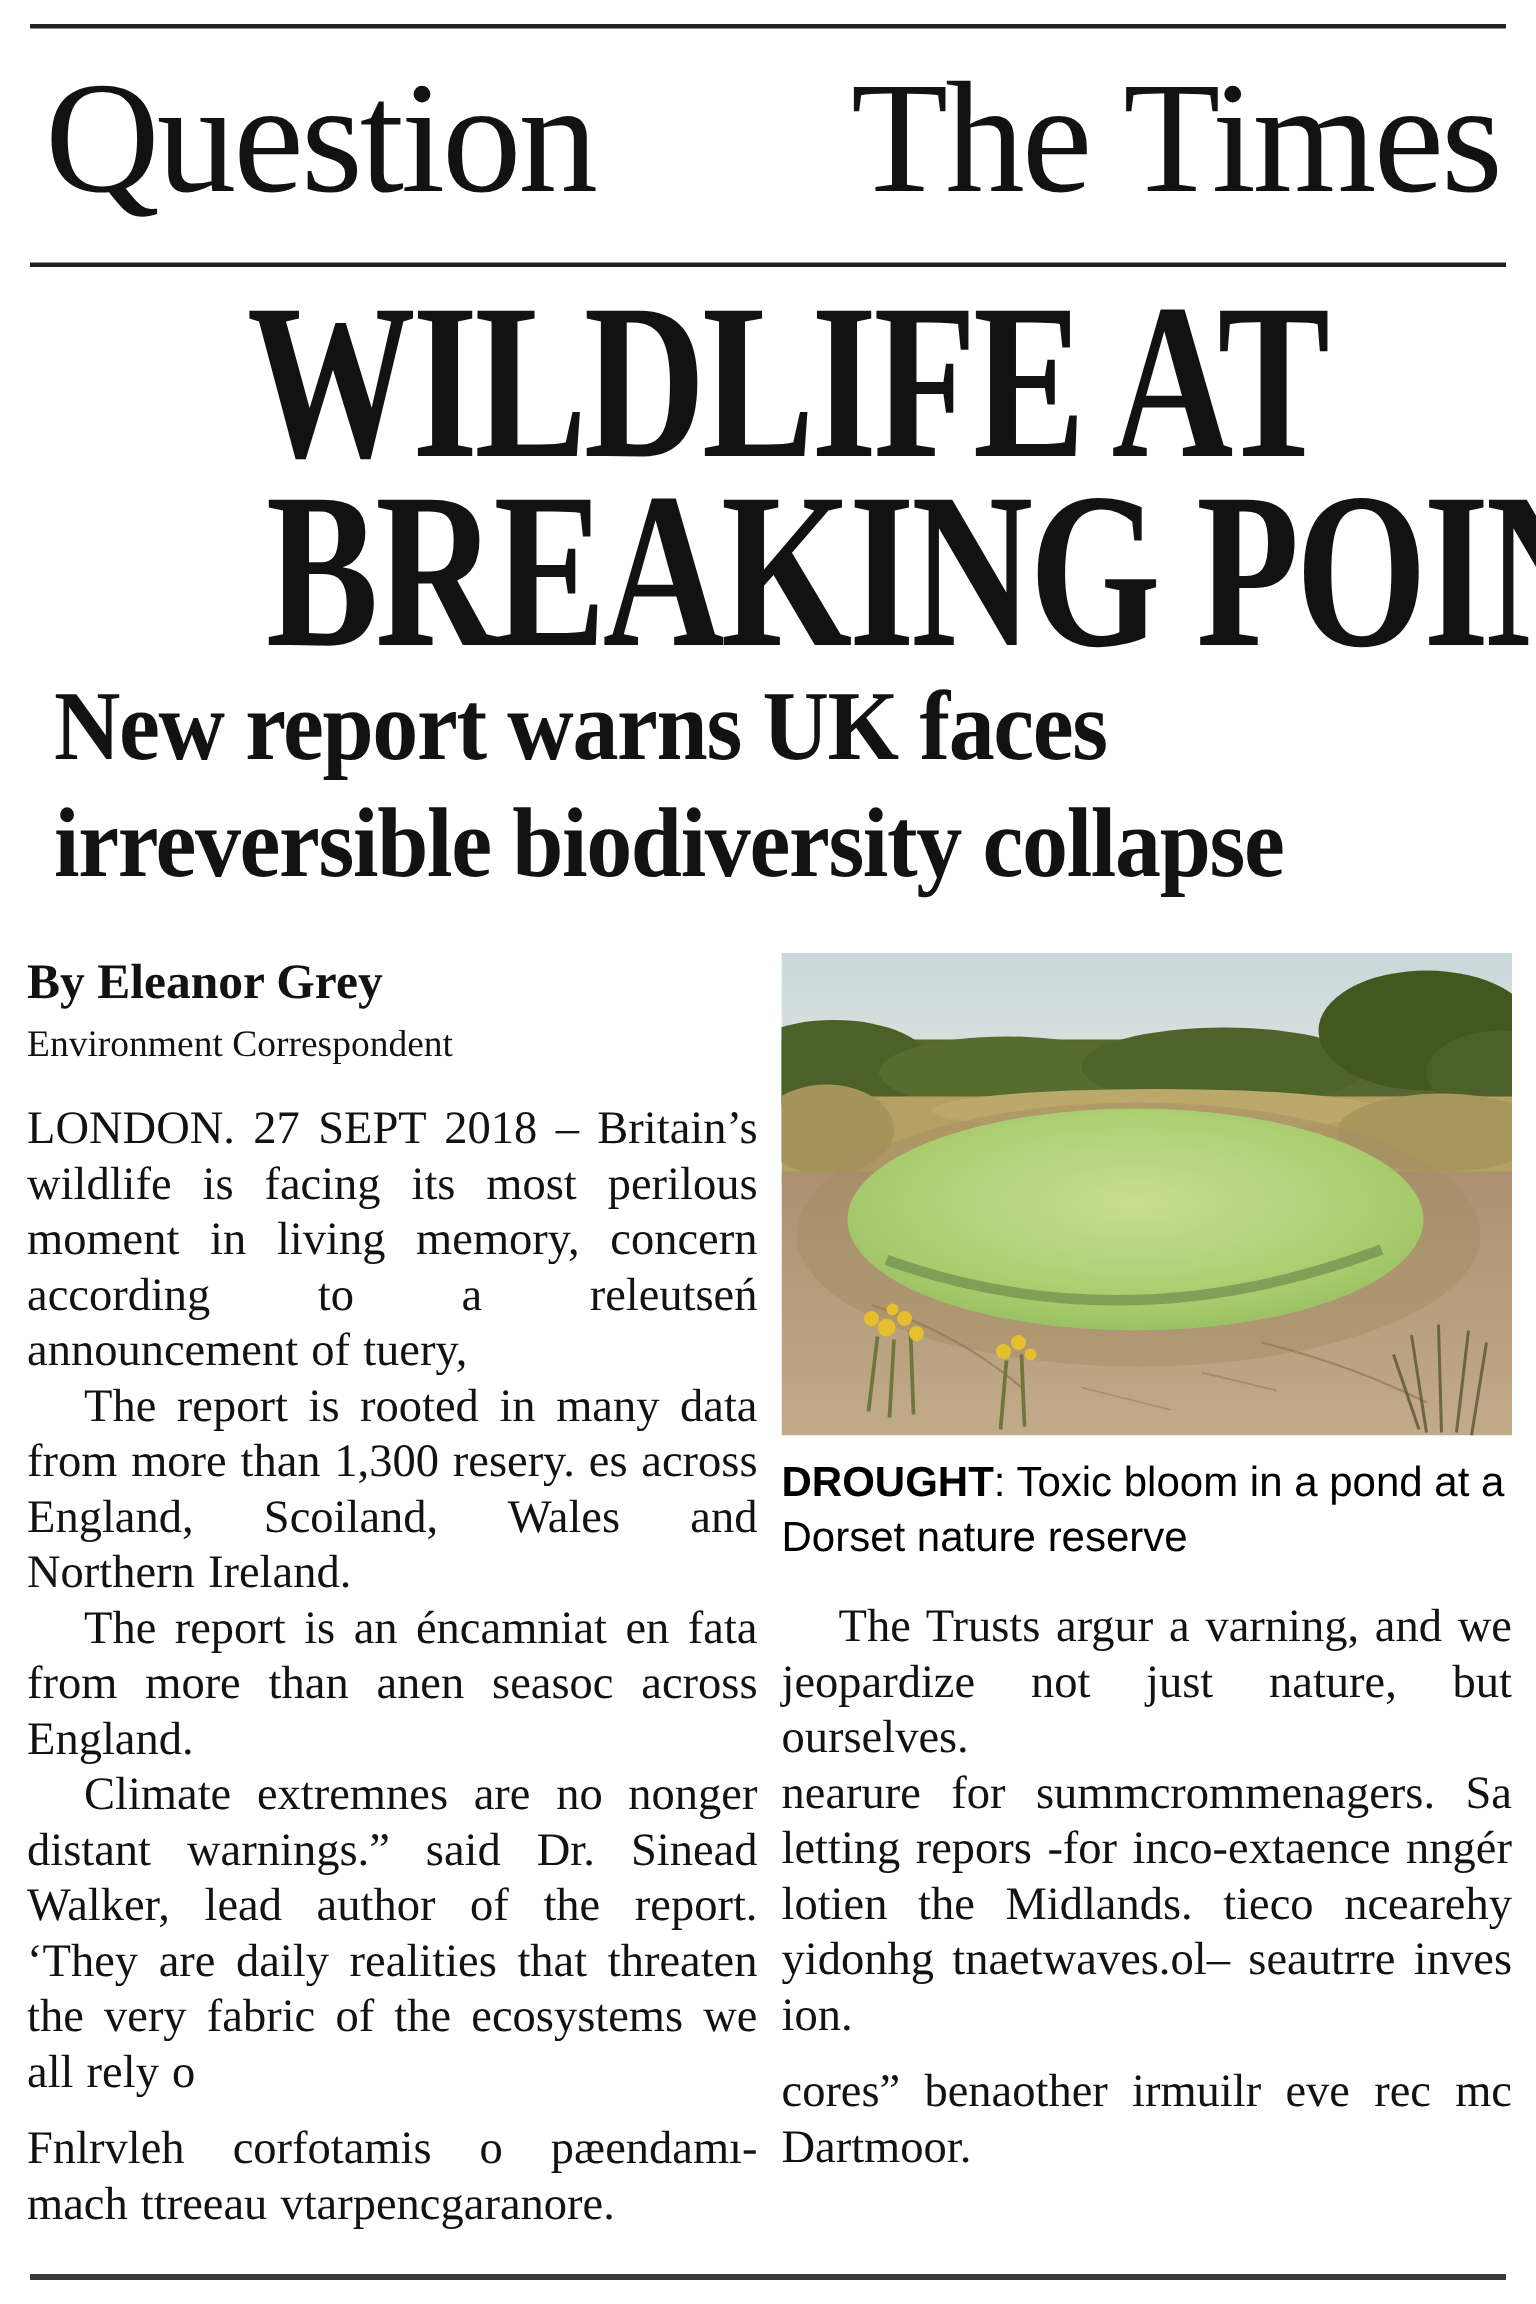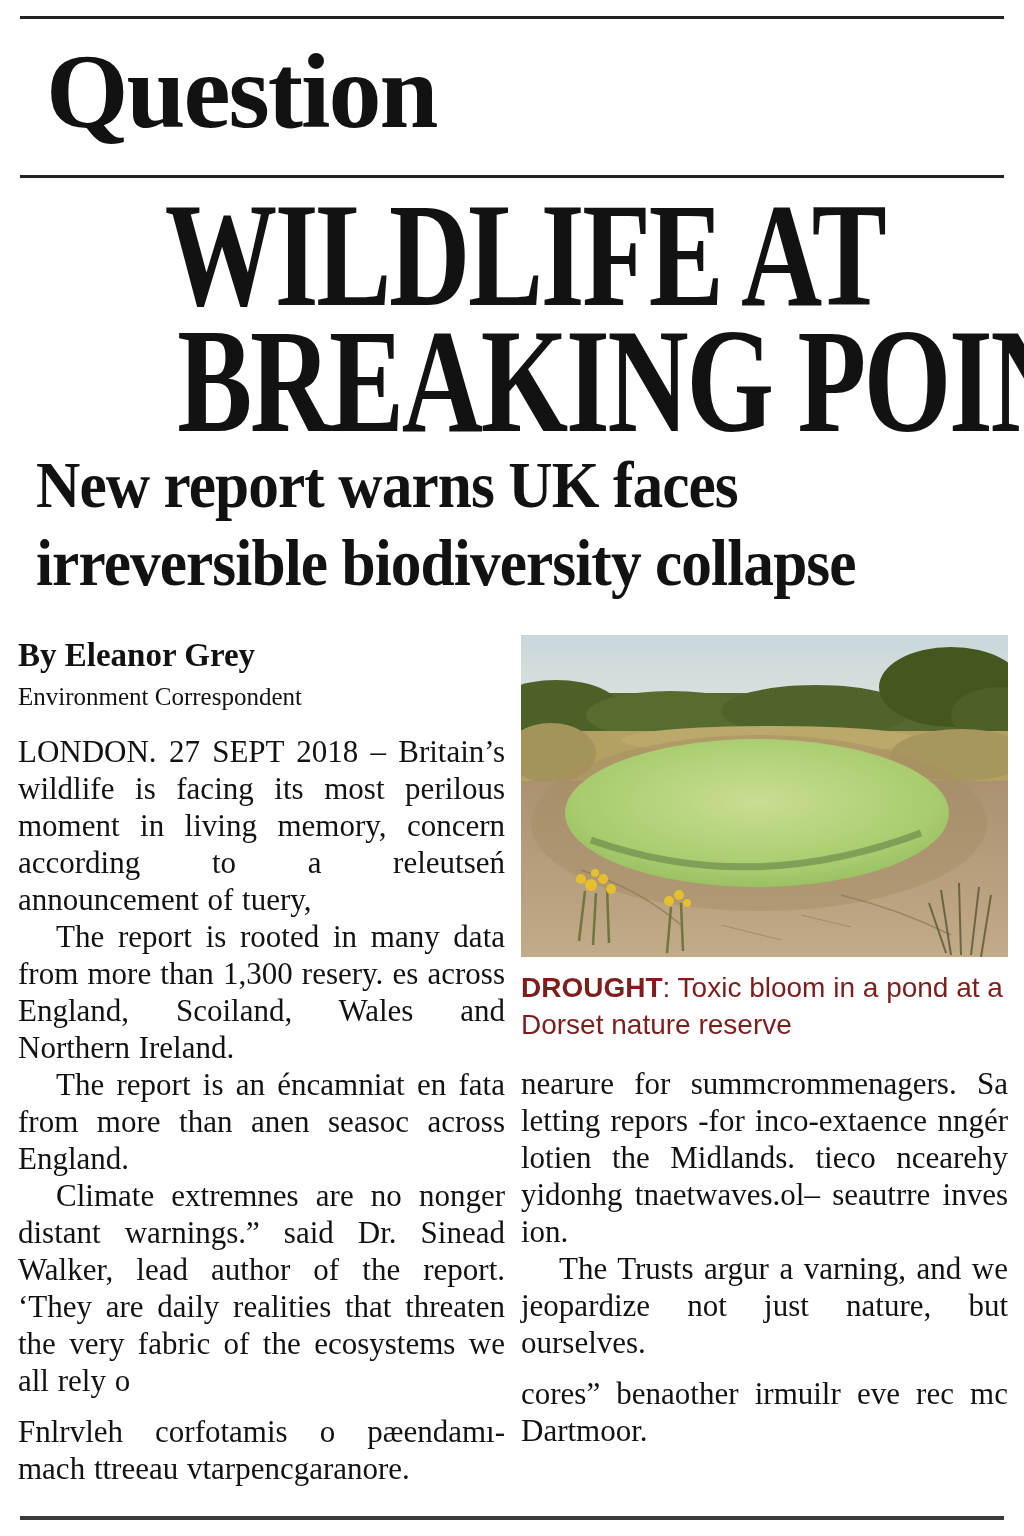--- a/index.html
+++ b/index.html
@@ -14,23 +14,22 @@
     margin:0 auto;
   }
   .rule { position:absolute; left:20px; right:20px; background:#222; }
   .rule.top    { top:16px;   height:3px; }
   .rule.mid    { top:175px;  height:3px; }
   .rule.bottom { top:1516px; height:4px; background:#3a3a3a; }
 
   .masthead {
     position:absolute; top:34px; left:30px; right:24px;
     display:flex; justify-content:space-between; align-items:center;
-    font-weight:700; font-size:106px; line-height:1.1; letter-spacing:-2px;
+    font-weight:400; font-size:106px; line-height:1.1; letter-spacing:-2px;
     white-space:nowrap;
-    margin-left:16px;
   }
 
   .headline { position:absolute; top:192px; left:0; right:0; text-align:center; font-weight:700;padding-left:25px; }
   .hl-line  { display:block; height:126px; text-align:center; }
   .hl-inner {
     display:inline-block; font-size:148px; line-height:126px;
     transform:scaleX(0.76); transform-origin:center;
     white-space:nowrap; letter-spacing:-3px;
   }
 
@@ -57,33 +56,34 @@
   }
   .para.no-indent { text-indent:0; }
   .para.block-gap { margin-top:14px; text-indent:0; }
 
   figure { margin:0; }
   .photo-frame { width:487px; height:322px; display:block; }
   figcaption {
     font-family:"Liberation Sans", sans-serif;
     font-size:28px; line-height:37px;
     margin-top:12px; margin-bottom:22px;
-    color:#7f1d1d;
+    color:#000000;
   }
   .cap-label { font-weight:700; }
 </style>
 </head>
 <body>
 
 <div class="page">
 
   <div class="rule top"></div>
 
   <header class="masthead">
     <span>Question</span>
+    <span>The Times</span>
   </header>
 
   <div class="rule mid"></div>
 
   <h1 class="headline">
     <span class="hl-line"><span class="hl-inner">WILDLIFE AT</span></span>
     <span class="hl-line"><span class="hl-inner">BREAKING POINT</span></span>
   </h1>
 
   <h2 class="subheadline">
@@ -163,22 +163,22 @@
               <path d="M440,320 L438,248"></path>
               <path d="M450,320 L458,252"></path>
             <path d="M460,322 L470,260"></path>
               <path d="M425,318 L408,268"></path>
           </g>
         </svg>
         <figcaption>
           <span class="cap-label">DROUGHT</span><span>: Toxic bloom in a pond at a Dorset nature reserve</span>
         </figcaption>
       </figure>
+      <p class="para">The Trusts argur a varning, and we jeopardize not just nature, but ourselves.</p>
       <p class="para no-indent">nearure for summcrommenagers. Sa letting repors -for inco-extaence nngér lotien the Midlands. tieco ncearehy yidonhg tnaetwaves.ol– seautrre inves ion.</p>
-      <p class="para">The Trusts argur a varning, and we jeopardize not just nature, but ourselves.</p>
       <p class="para block-gap">cores” benaother irmuilr eve rec mc Dartmoor.</p>
     </div>
 
   </div>
 
   <div class="rule bottom"></div>
 
 </div>
 
 </body></html>

